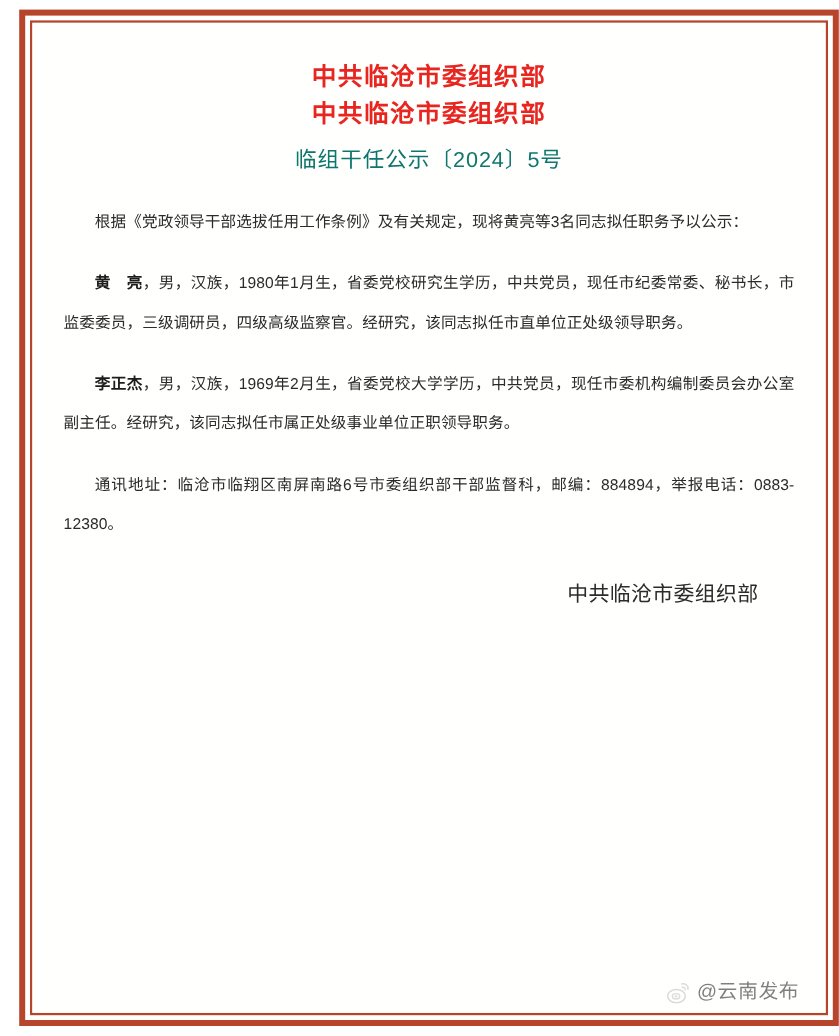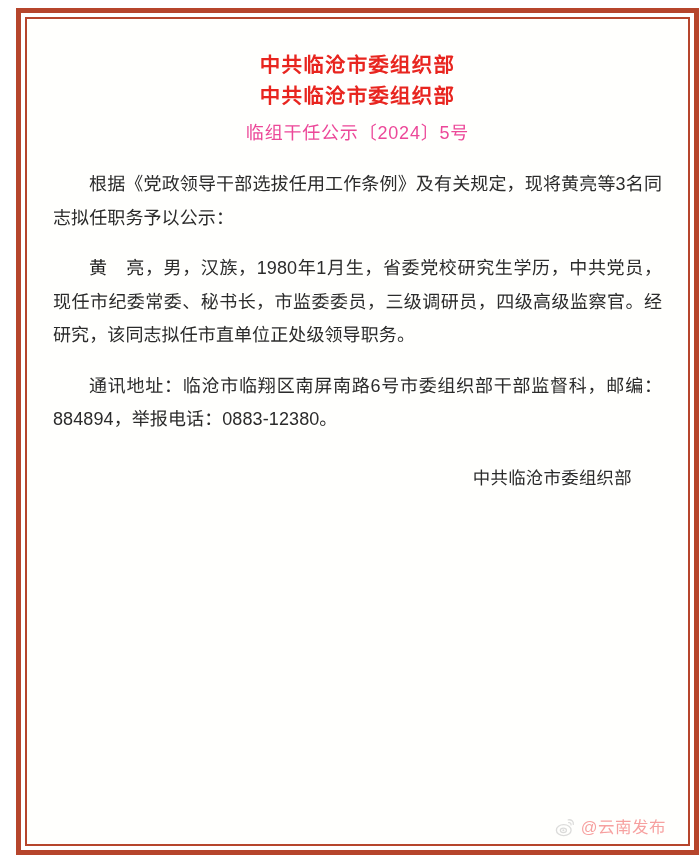--- a/index.html
+++ b/index.html
@@ -56,43 +56,43 @@
     font-size: 20.5px;
     font-weight: bold;
     color: #e8251f;
     letter-spacing: 1.2px;
     line-height: 31px;
     white-space: nowrap;
   }
   .doc-number {
     margin-top: 9px;
     font-size: 18px;
-    color: #ec4899;
+    color: #0f766e;
     letter-spacing: 0.8px;
     line-height: 26px;
     white-space: nowrap;
   }
 
   
   .doc-body {
     margin-top: 22px;
     color: #2b2b2b;
   }
   .para {
-    font-size: 18px;
+    font-size: 13px;
     line-height: 33.5px;
     text-align: justify;
     text-justify: inter-ideograph;
     text-indent: 2em;
     margin: 0 0 17px 0;
     letter-spacing: 0.1px;
   }
   .para:last-child { margin-bottom: 0; }
   .para .person-name {
-    font-weight: normal;
+    font-weight: bold;
     color: #1d1d1d;
   }
   .para-person { margin-bottom: 17px; }
 
   
   .signature {
     margin-top: 26px;
     text-align: right;
     padding-right: 30px;
   }
@@ -114,21 +114,21 @@
     opacity: 0.5;
     pointer-events: none;
   }
   .watermark-logo {
     width: 21px;
     height: 21px;
     flex: none;
   }
   .watermark-text {
     font-size: 16.5px;
-    color: #ef4444;
+    color: #000000;
     letter-spacing: 0.5px;
     line-height: 1;
   }
 </style>
 </head>
 <body>
 
 <div class="doc-frame">
   <div class="doc-frame-inner">
     <div class="doc-page">
@@ -138,20 +138,21 @@
         <div class="title-line">中共临沧市委组织部</div>
         <div class="doc-number">临组干任公示〔2024〕5号</div>
       </div>
 
       <div class="doc-body">
 
         <p class="para">根据《党政领导干部选拔任用工作条例》及有关规定，现将黄亮等3名同志拟任职务予以公示：</p>
 
         <p class="para para-person"><span class="person-name">黄　亮</span><span>，男，汉族，1980年1月生，省委党校研究生学历，中共党员，现任市纪委常委、秘书长，市监委委员，三级调研员，四级高级监察官。经研究，该同志拟任市直单位正处级领导职务。</span></p>
 
+        <p class="para para-person"><span class="person-name">李正杰</span><span>，男，汉族，1969年2月生，省委党校大学学历，中共党员，现任市委机构编制委员会办公室副主任。经研究，该同志拟任市属正处级事业单位正职领导职务。</span></p>
 
 
 
         <p class="para">通讯地址：临沧市临翔区南屏南路6号市委组织部干部监督科，邮编：884894，举报电话：0883-12380。</p>
 
       </div>
 
       <div class="signature">
         <div class="sign-line">中共临沧市委组织部</div>
 

